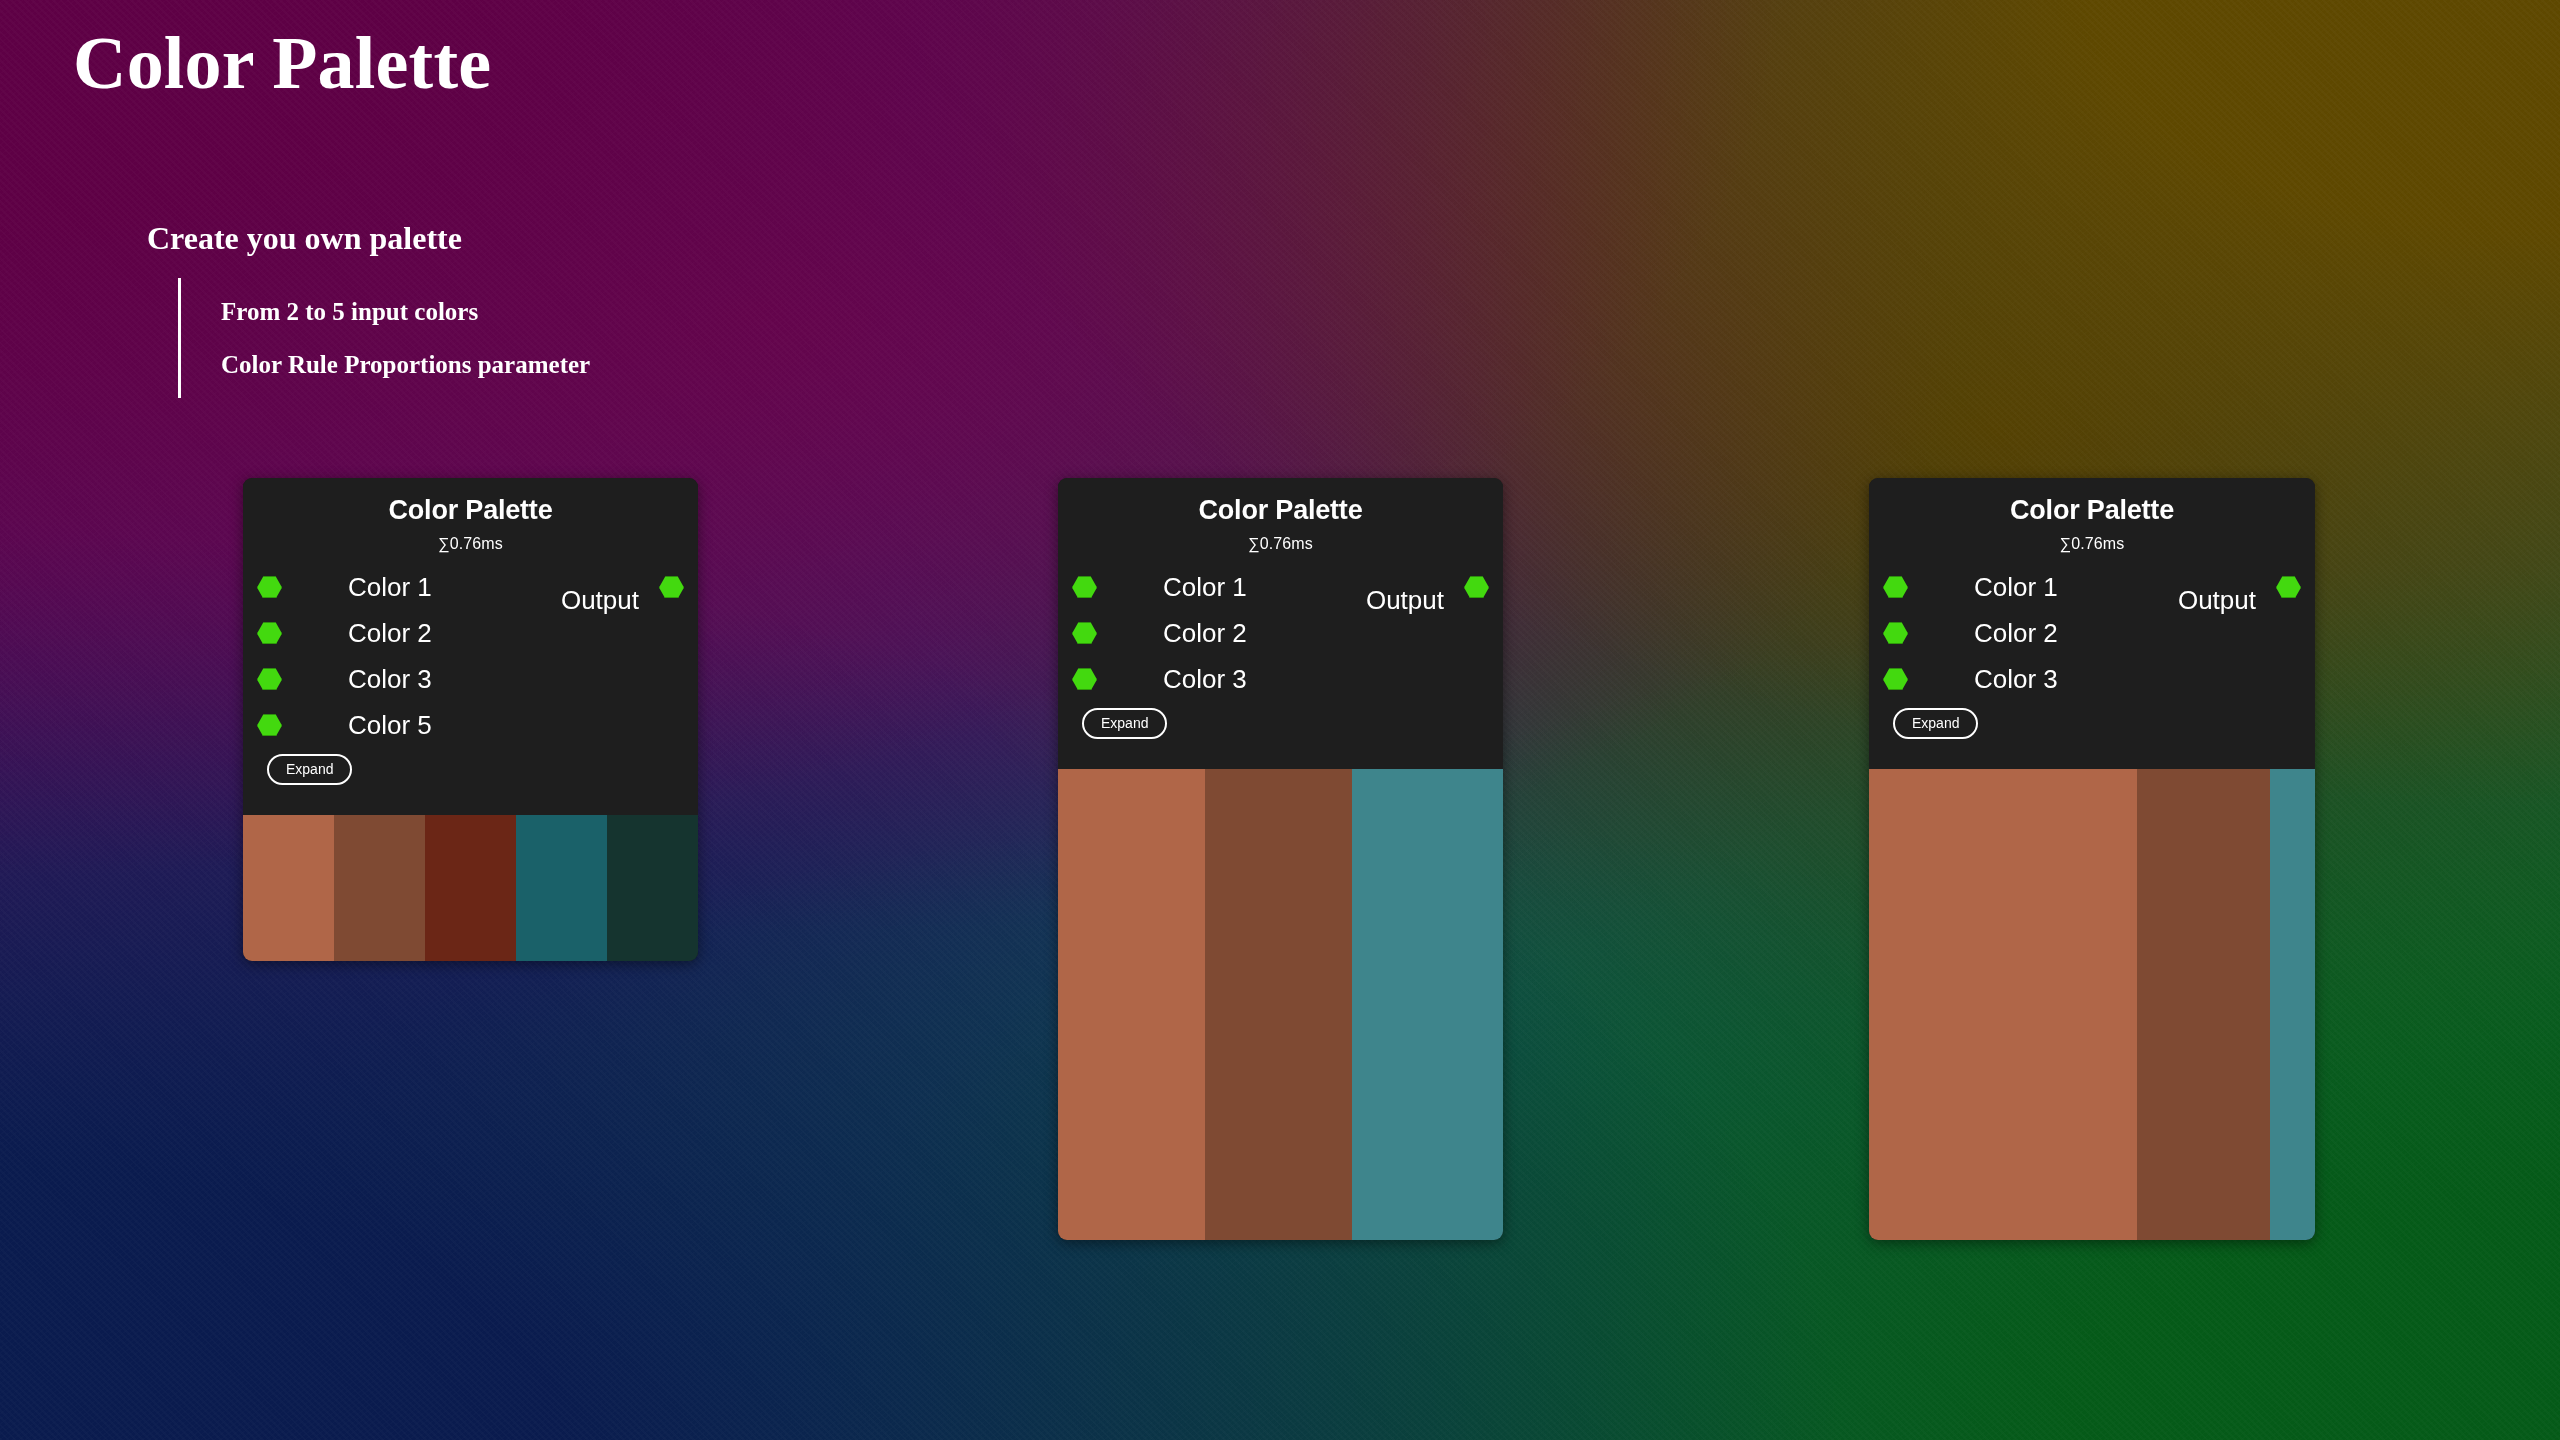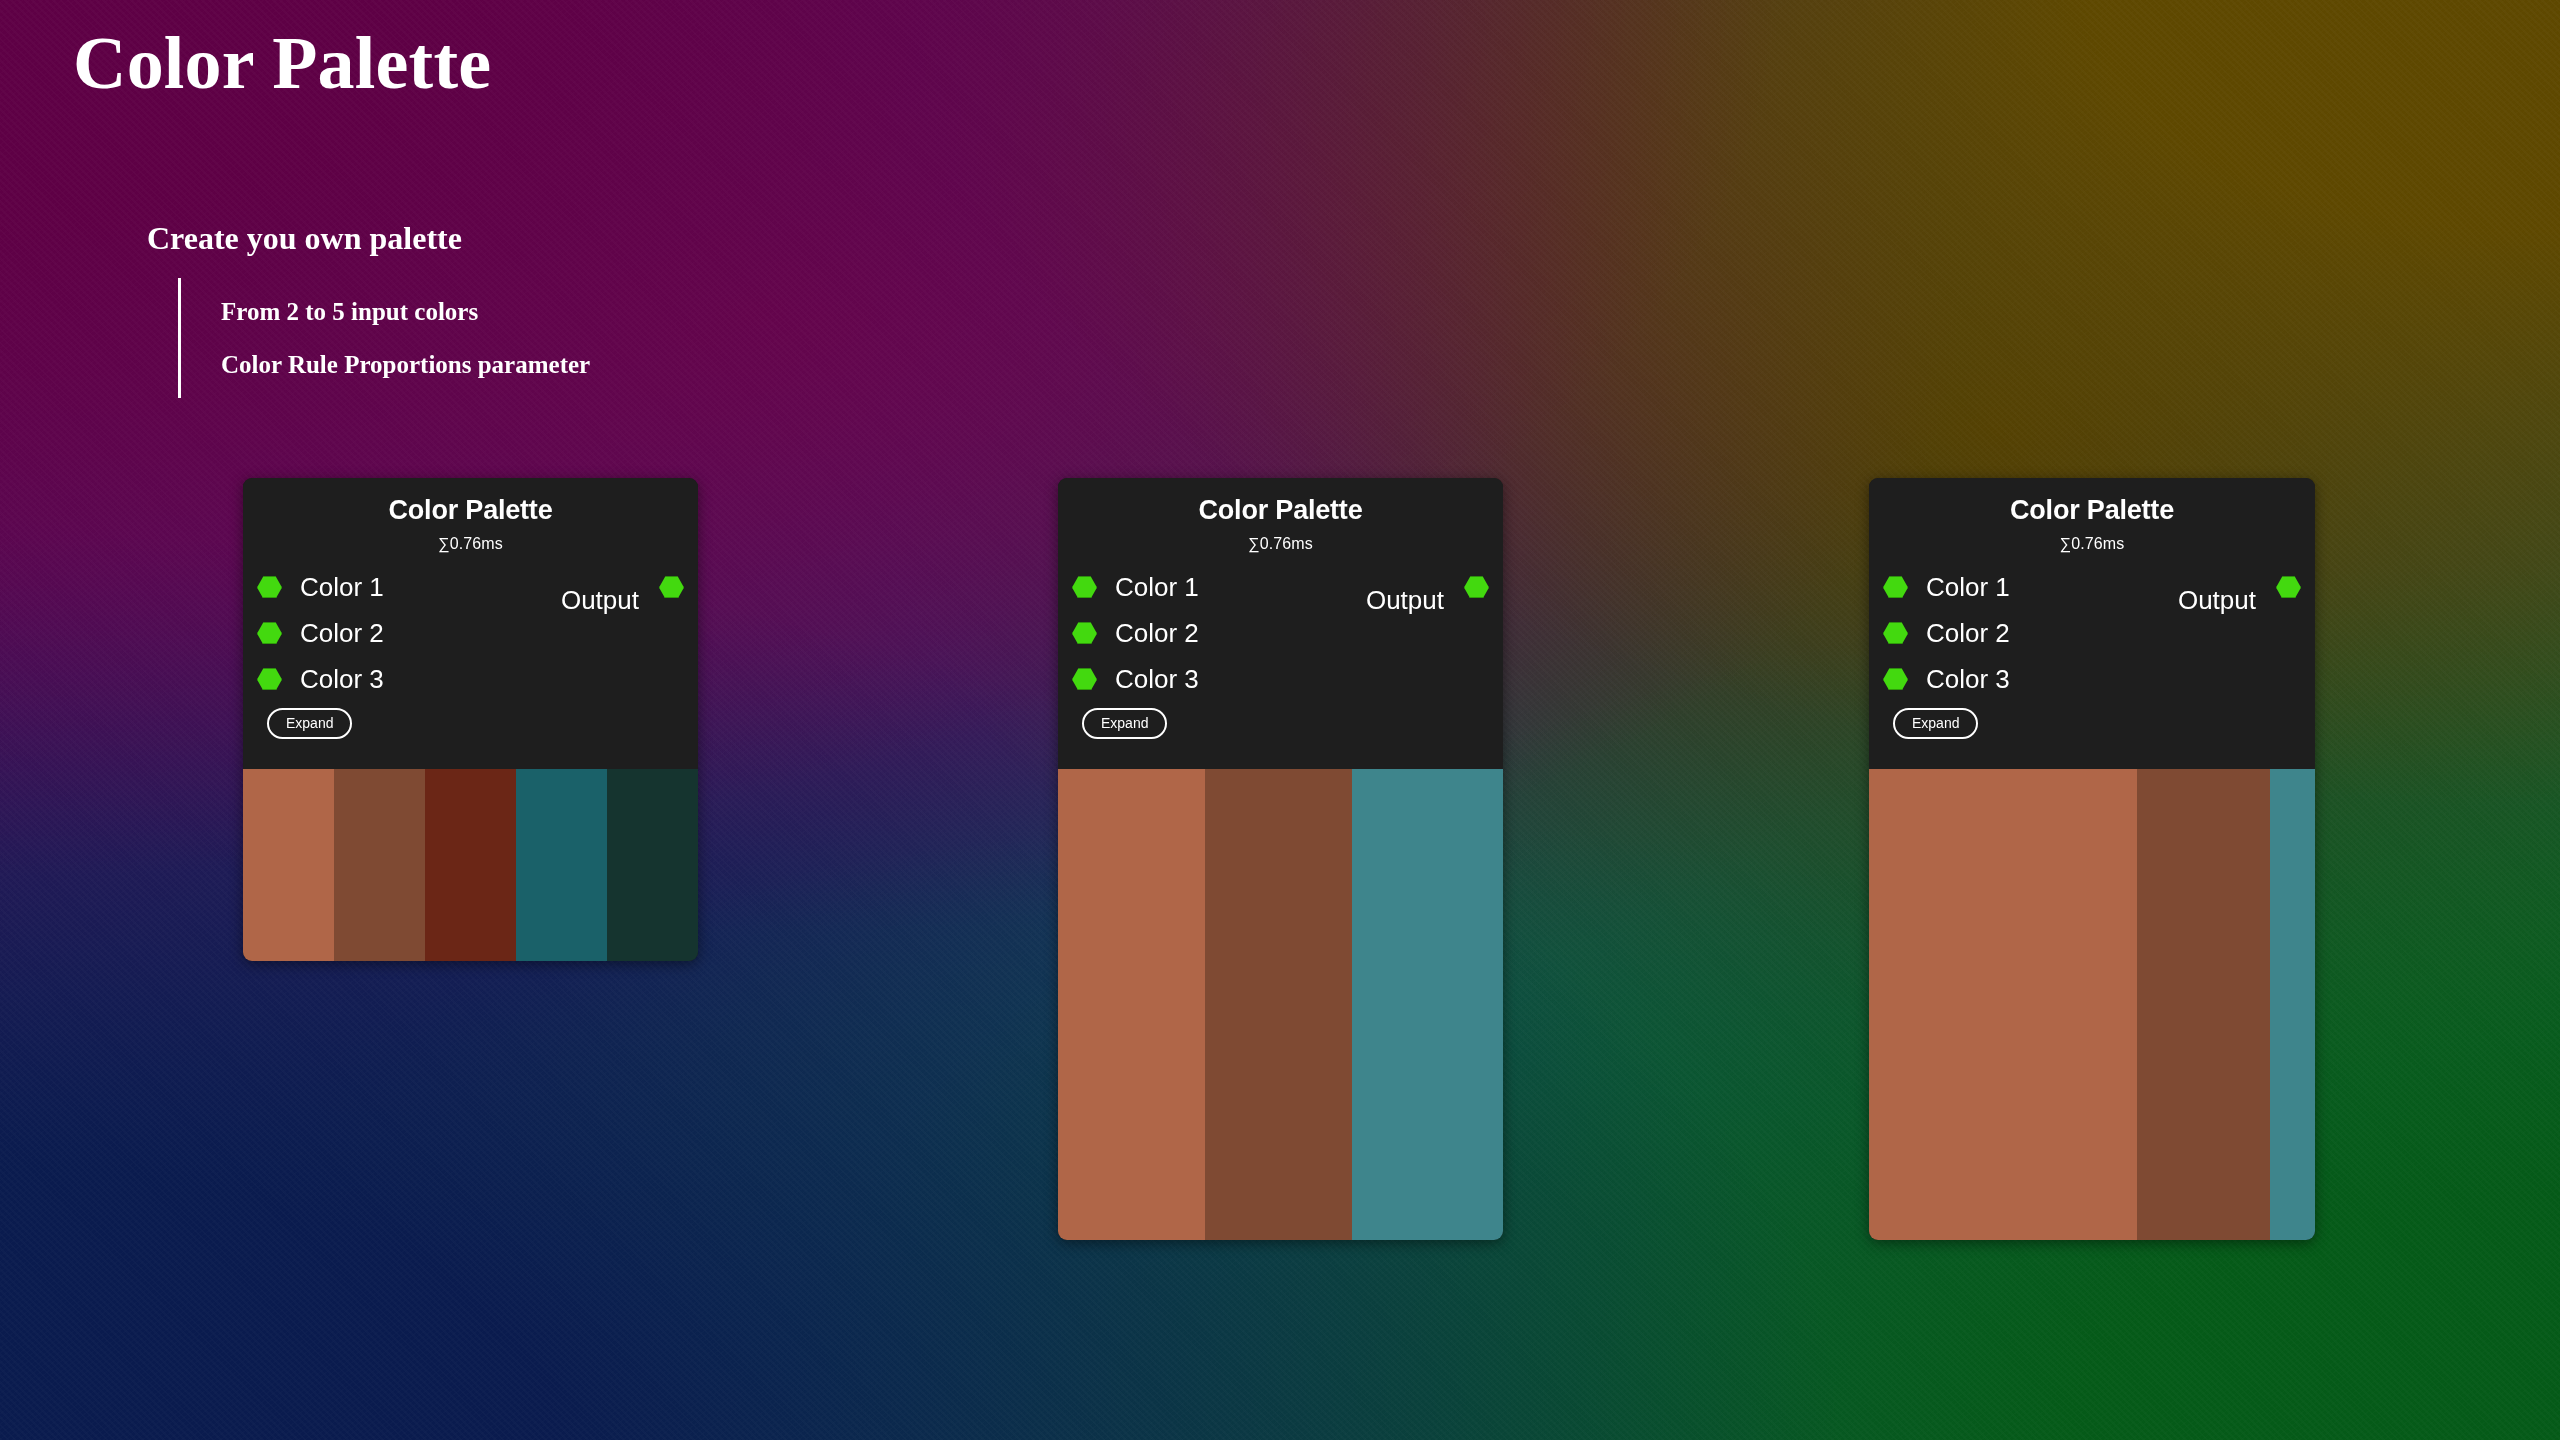--- a/index.html
+++ b/index.html
@@ -121,20 +121,21 @@
   }
 
   .port-rows { margin-top:11px; }
 
   .port-row {
     display:flex;
     align-items:center;
     height:46px;
     padding:0 0 0 14px;
     position:relative;
+    gap:48px;
   }
 
   .hexdot {
     width:25px;
     height:22px;
     flex:0 0 25px;
     background:#43d90f;
     border:1px solid #2e9b0a;
     clip-path:polygon(25% 0%, 75% 0%, 100% 50%, 75% 100%, 25% 100%, 0% 50%);
   }
@@ -216,20 +217,24 @@
         </span>
       </div>
       <div class="port-row">
         <span class="hexdot" style="background: rgb(67, 217, 15);"></span>
         <span class="port-label">Color 2</span>
       </div>
       <div class="port-row">
         <span class="hexdot" style="background: rgb(67, 217, 15);"></span>
         <span class="port-label">Color 3</span>
       </div>
+      <div class="port-row">
+        <span class="hexdot" style="background: rgb(67, 217, 15);"></span>
+        <span class="port-label">Color 5</span>
+      </div>
     </div>
     <div class="expand-wrap">
       <button class="expand-btn">Expand</button>
     </div>
   </div>
   <div class="swatch-strip">
     <div class="swatch" style="background: rgb(176, 102, 72); flex: 0 0 20%;"></div>
     <div class="swatch" style="background: rgb(127, 74, 51); flex: 0 0 20%;"></div>
     <div class="swatch" style="background: rgb(107, 38, 22); flex: 0 0 20%;"></div>
     <div class="swatch" style="background: rgb(26, 97, 105); flex: 0 0 20%;"></div>

